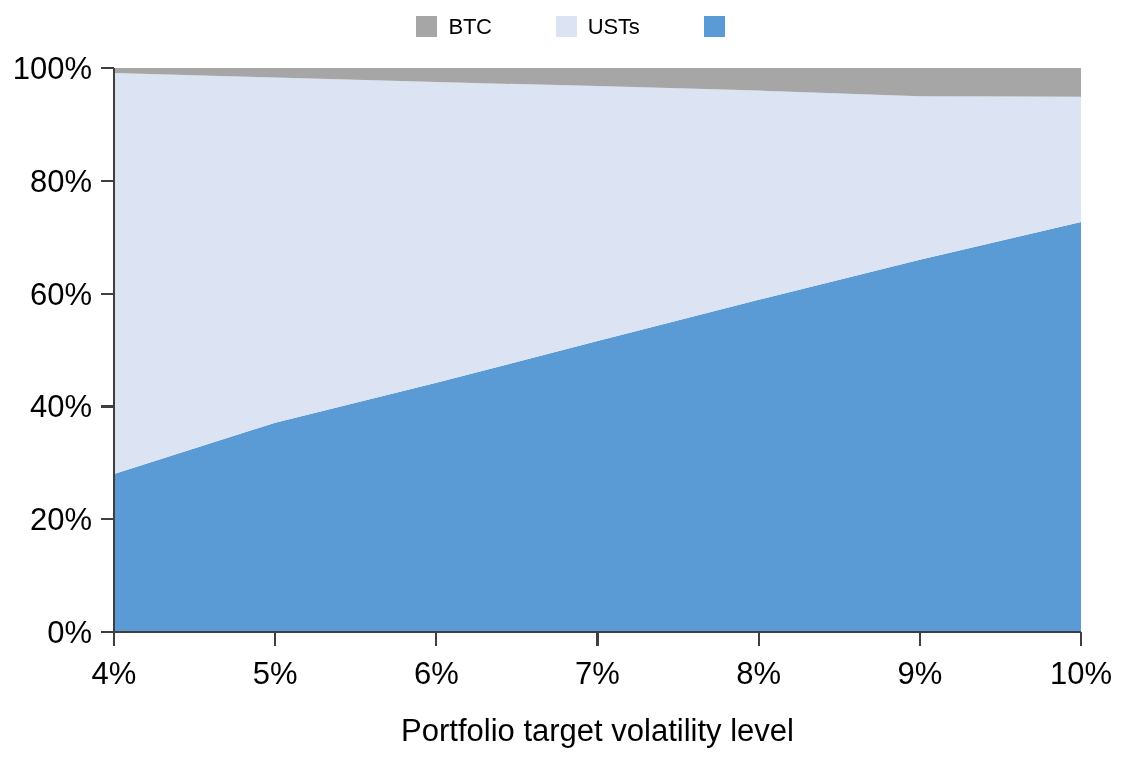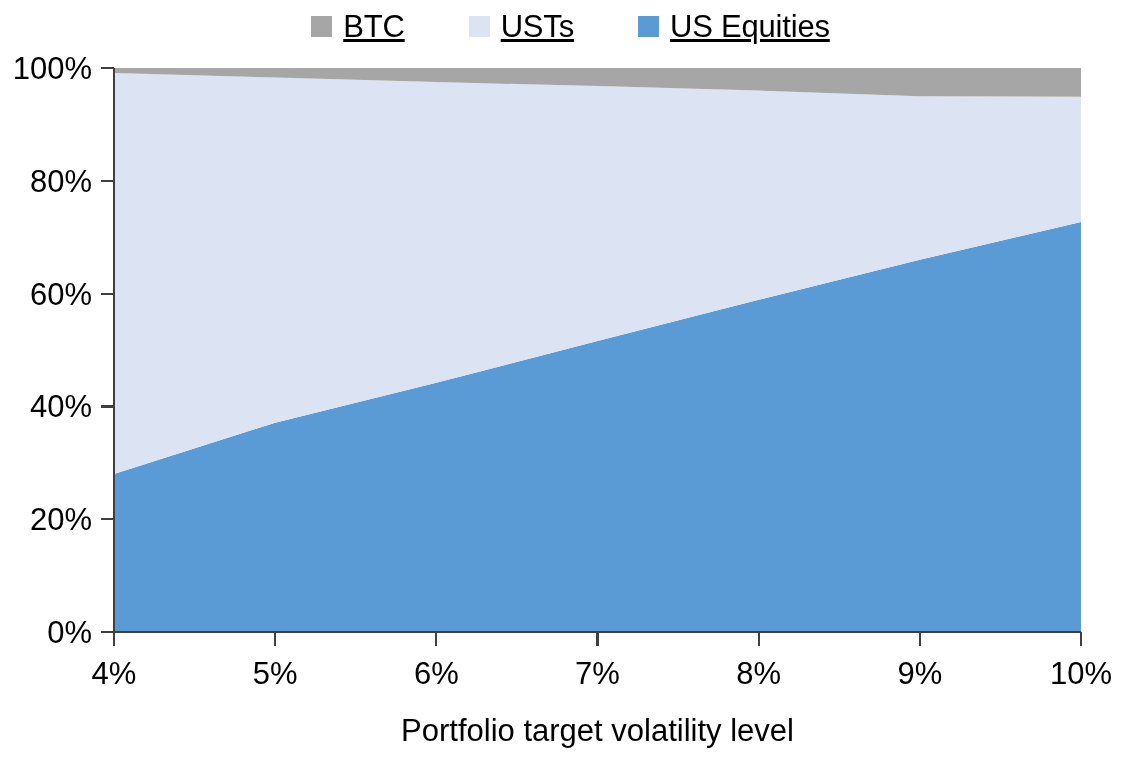--- a/index.html
+++ b/index.html
@@ -36,25 +36,24 @@
     display: flex;
     align-items: center;
     gap: 11px;
   }
   .legend-swatch {
     width: 21px;
     height: 21px;
     display: block;
   }
   .legend-label {
-    font-size: 31px;
+    font-size: 22px;
     line-height: 31px;
     letter-spacing: -0.2px;
     white-space: nowrap;
-    text-decoration: underline;
   }
 
   
   .plot-wrap {
     position: absolute;
     left: 0;
     top: 0;
     width: 1141px;
     height: 763px;
   }
@@ -99,21 +98,20 @@
     <div class="legend-entry">
       <span class="legend-swatch" style="background: rgb(166, 166, 166);"></span>
       <span class="legend-label">BTC</span>
     </div>
     <div class="legend-entry">
       <span class="legend-swatch" style="background: rgb(220, 227, 242);"></span>
       <span class="legend-label">USTs</span>
     </div>
     <div class="legend-entry">
       <span class="legend-swatch" style="background: rgb(91, 155, 213);"></span>
-      <span class="legend-label">US Equities</span>
     </div>
   </div>
 
   <div class="plot-wrap">
     <svg class="plot" width="1141" height="763" viewBox="0 0 1141 763">
       <g>
         <path id="area-us-equities" d="M 114 474.08 L 275.16666666666663 422.756 L 436.3333333333333 382.712 L 597.5 340.976 L 758.6666666666666 299.80400000000003 L 919.8333333333334 259.76 L 1081 221.97200000000004 L 1081 632 L 919.8333333333334 632 L 758.6666666666666 632 L 597.5 632 L 436.3333333333333 632 L 275.16666666666663 632 L 114 632 Z" fill="#5B9BD5"></path>
         <path id="area-usts" d="M 114 73.07600000000002 L 275.16666666666663 77.58799999999997 L 436.3333333333333 82.10000000000002 L 597.5 86.048 L 758.6666666666666 90.56000000000006 L 919.8333333333334 96.20000000000005 L 1081 96.76400000000001 L 1081 221.97200000000004 L 919.8333333333334 259.76 L 758.6666666666666 299.80400000000003 L 597.5 340.976 L 436.3333333333333 382.712 L 275.16666666666663 422.756 L 114 474.08 Z" fill="#DCE3F2"></path>
         <path id="area-btc" d="M 114 68 L 275.16666666666663 68 L 436.3333333333333 68 L 597.5 68 L 758.6666666666666 68 L 919.8333333333334 68 L 1081 68 L 1081 96.76400000000001 L 919.8333333333334 96.20000000000005 L 758.6666666666666 90.56000000000006 L 597.5 86.048 L 436.3333333333333 82.10000000000002 L 275.16666666666663 77.58799999999997 L 114 73.07600000000002 Z" fill="#A6A6A6"></path>
       </g>

